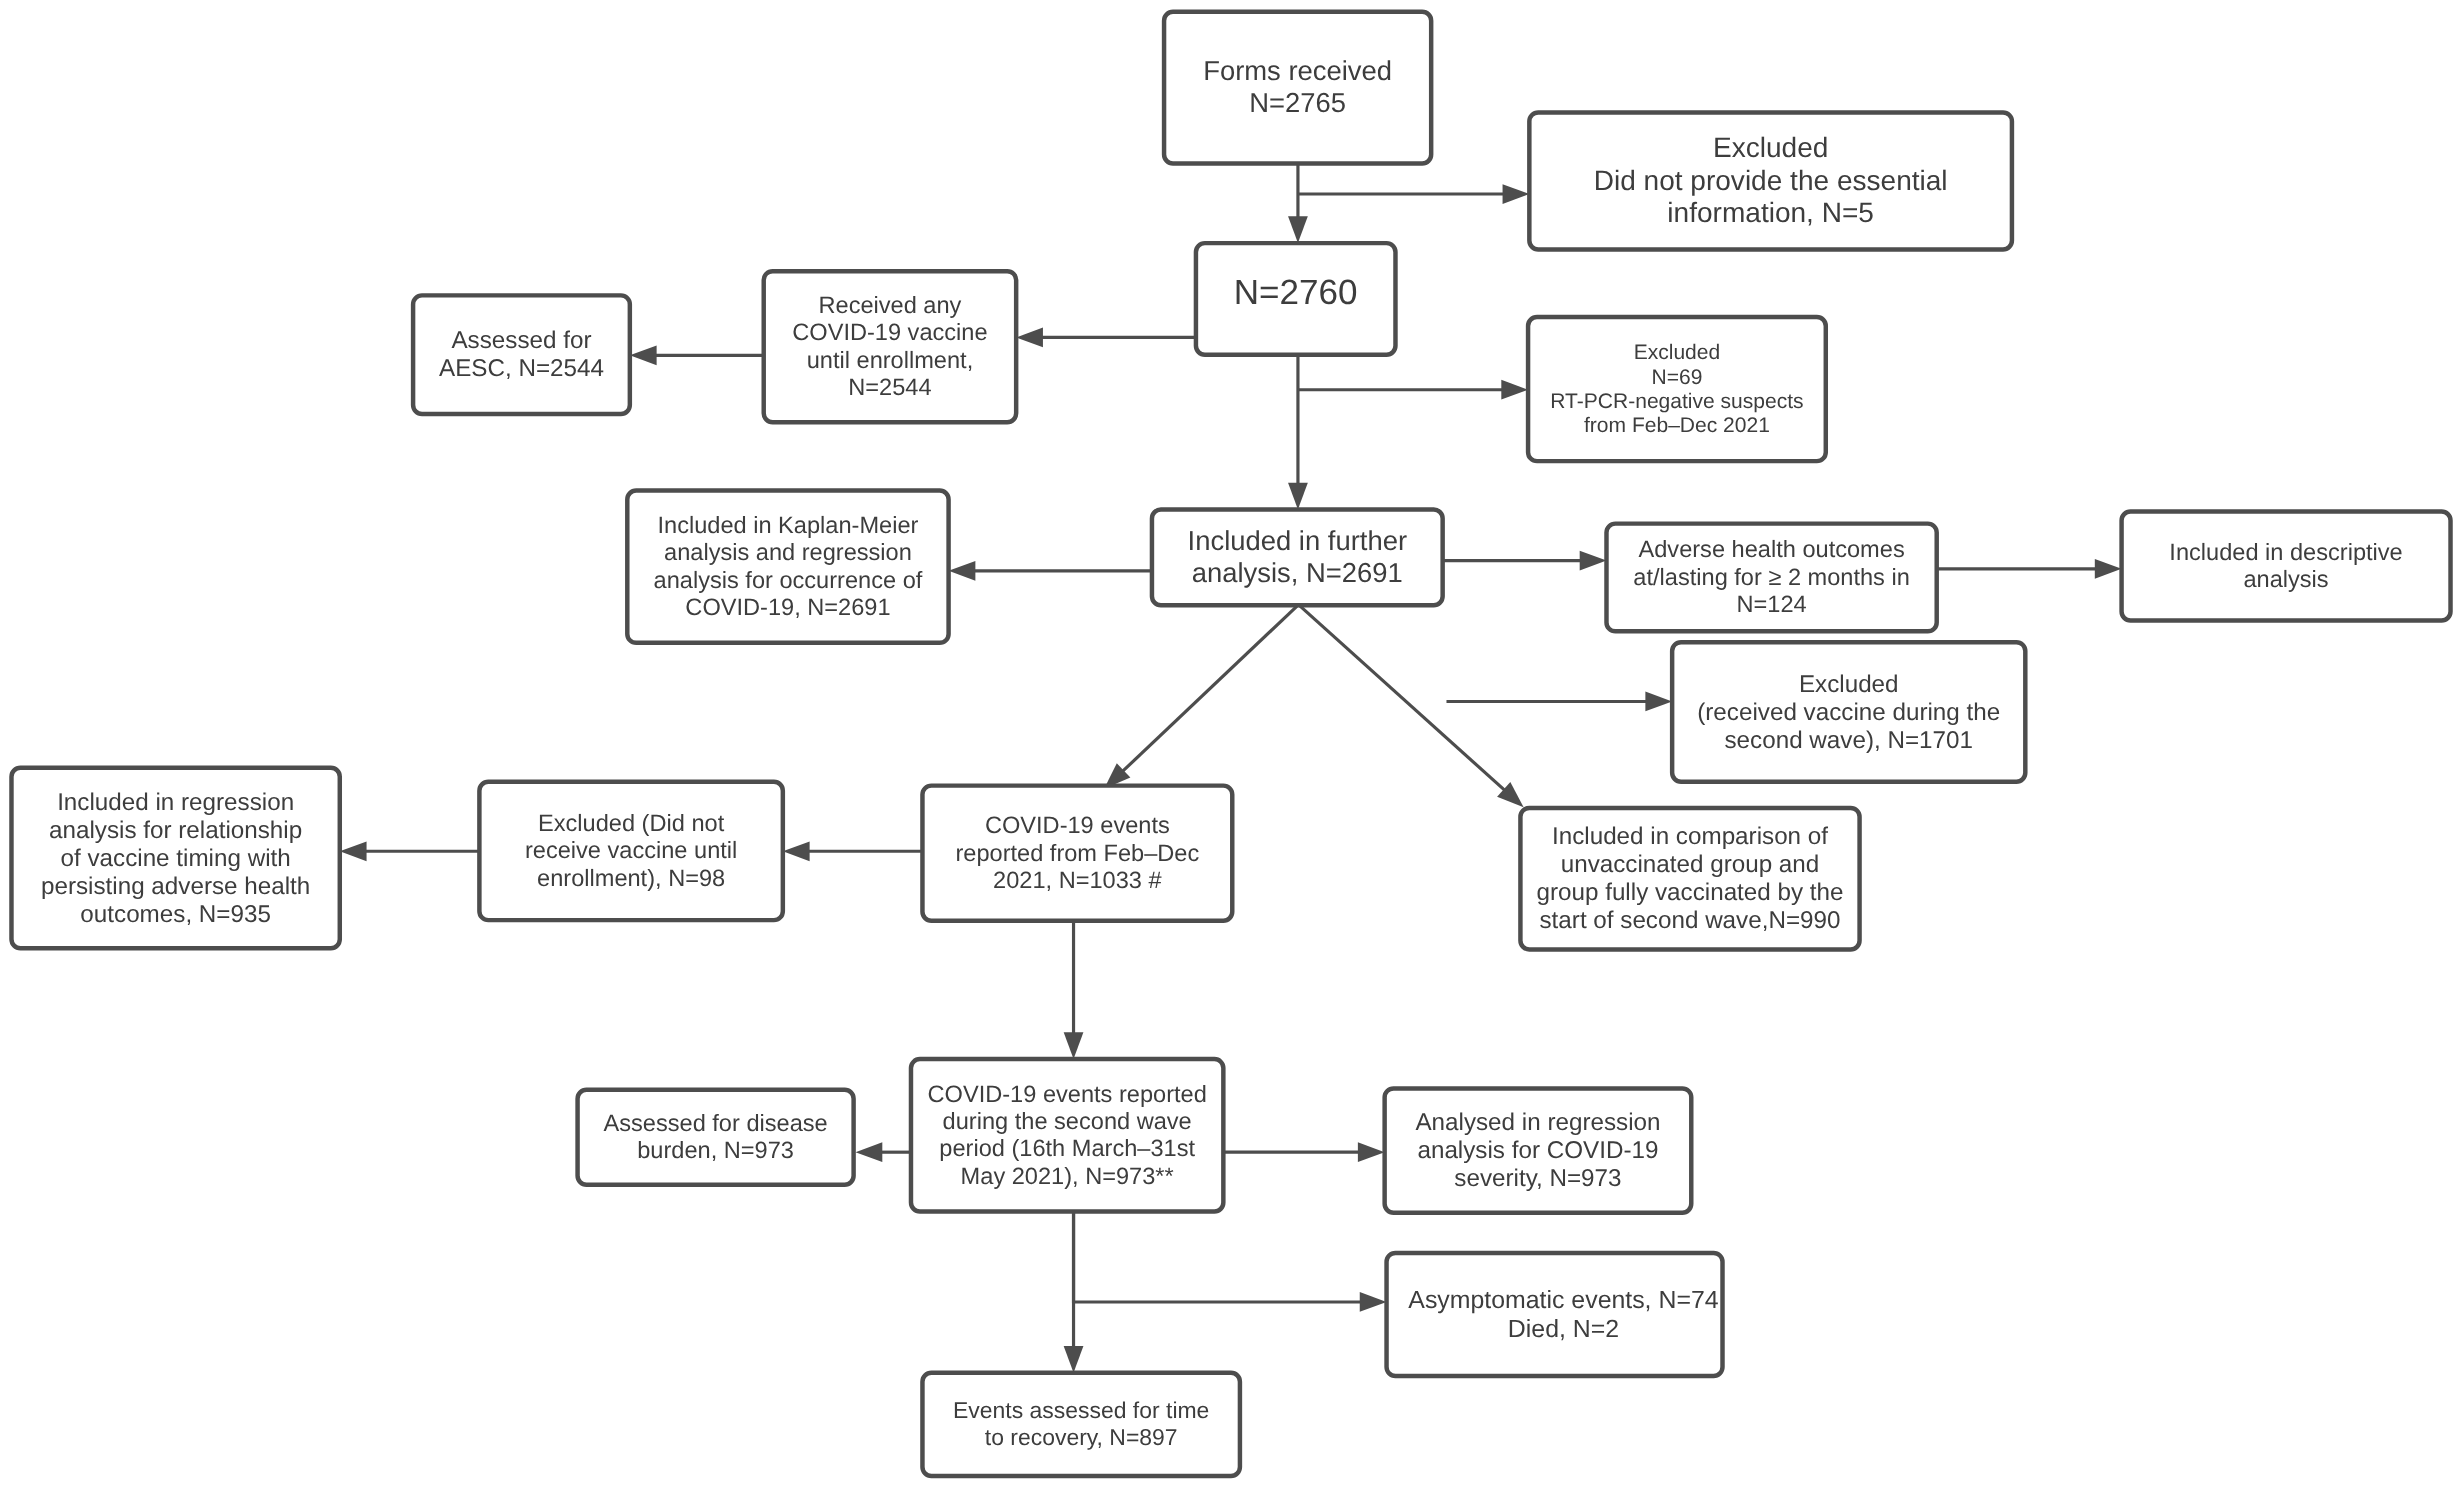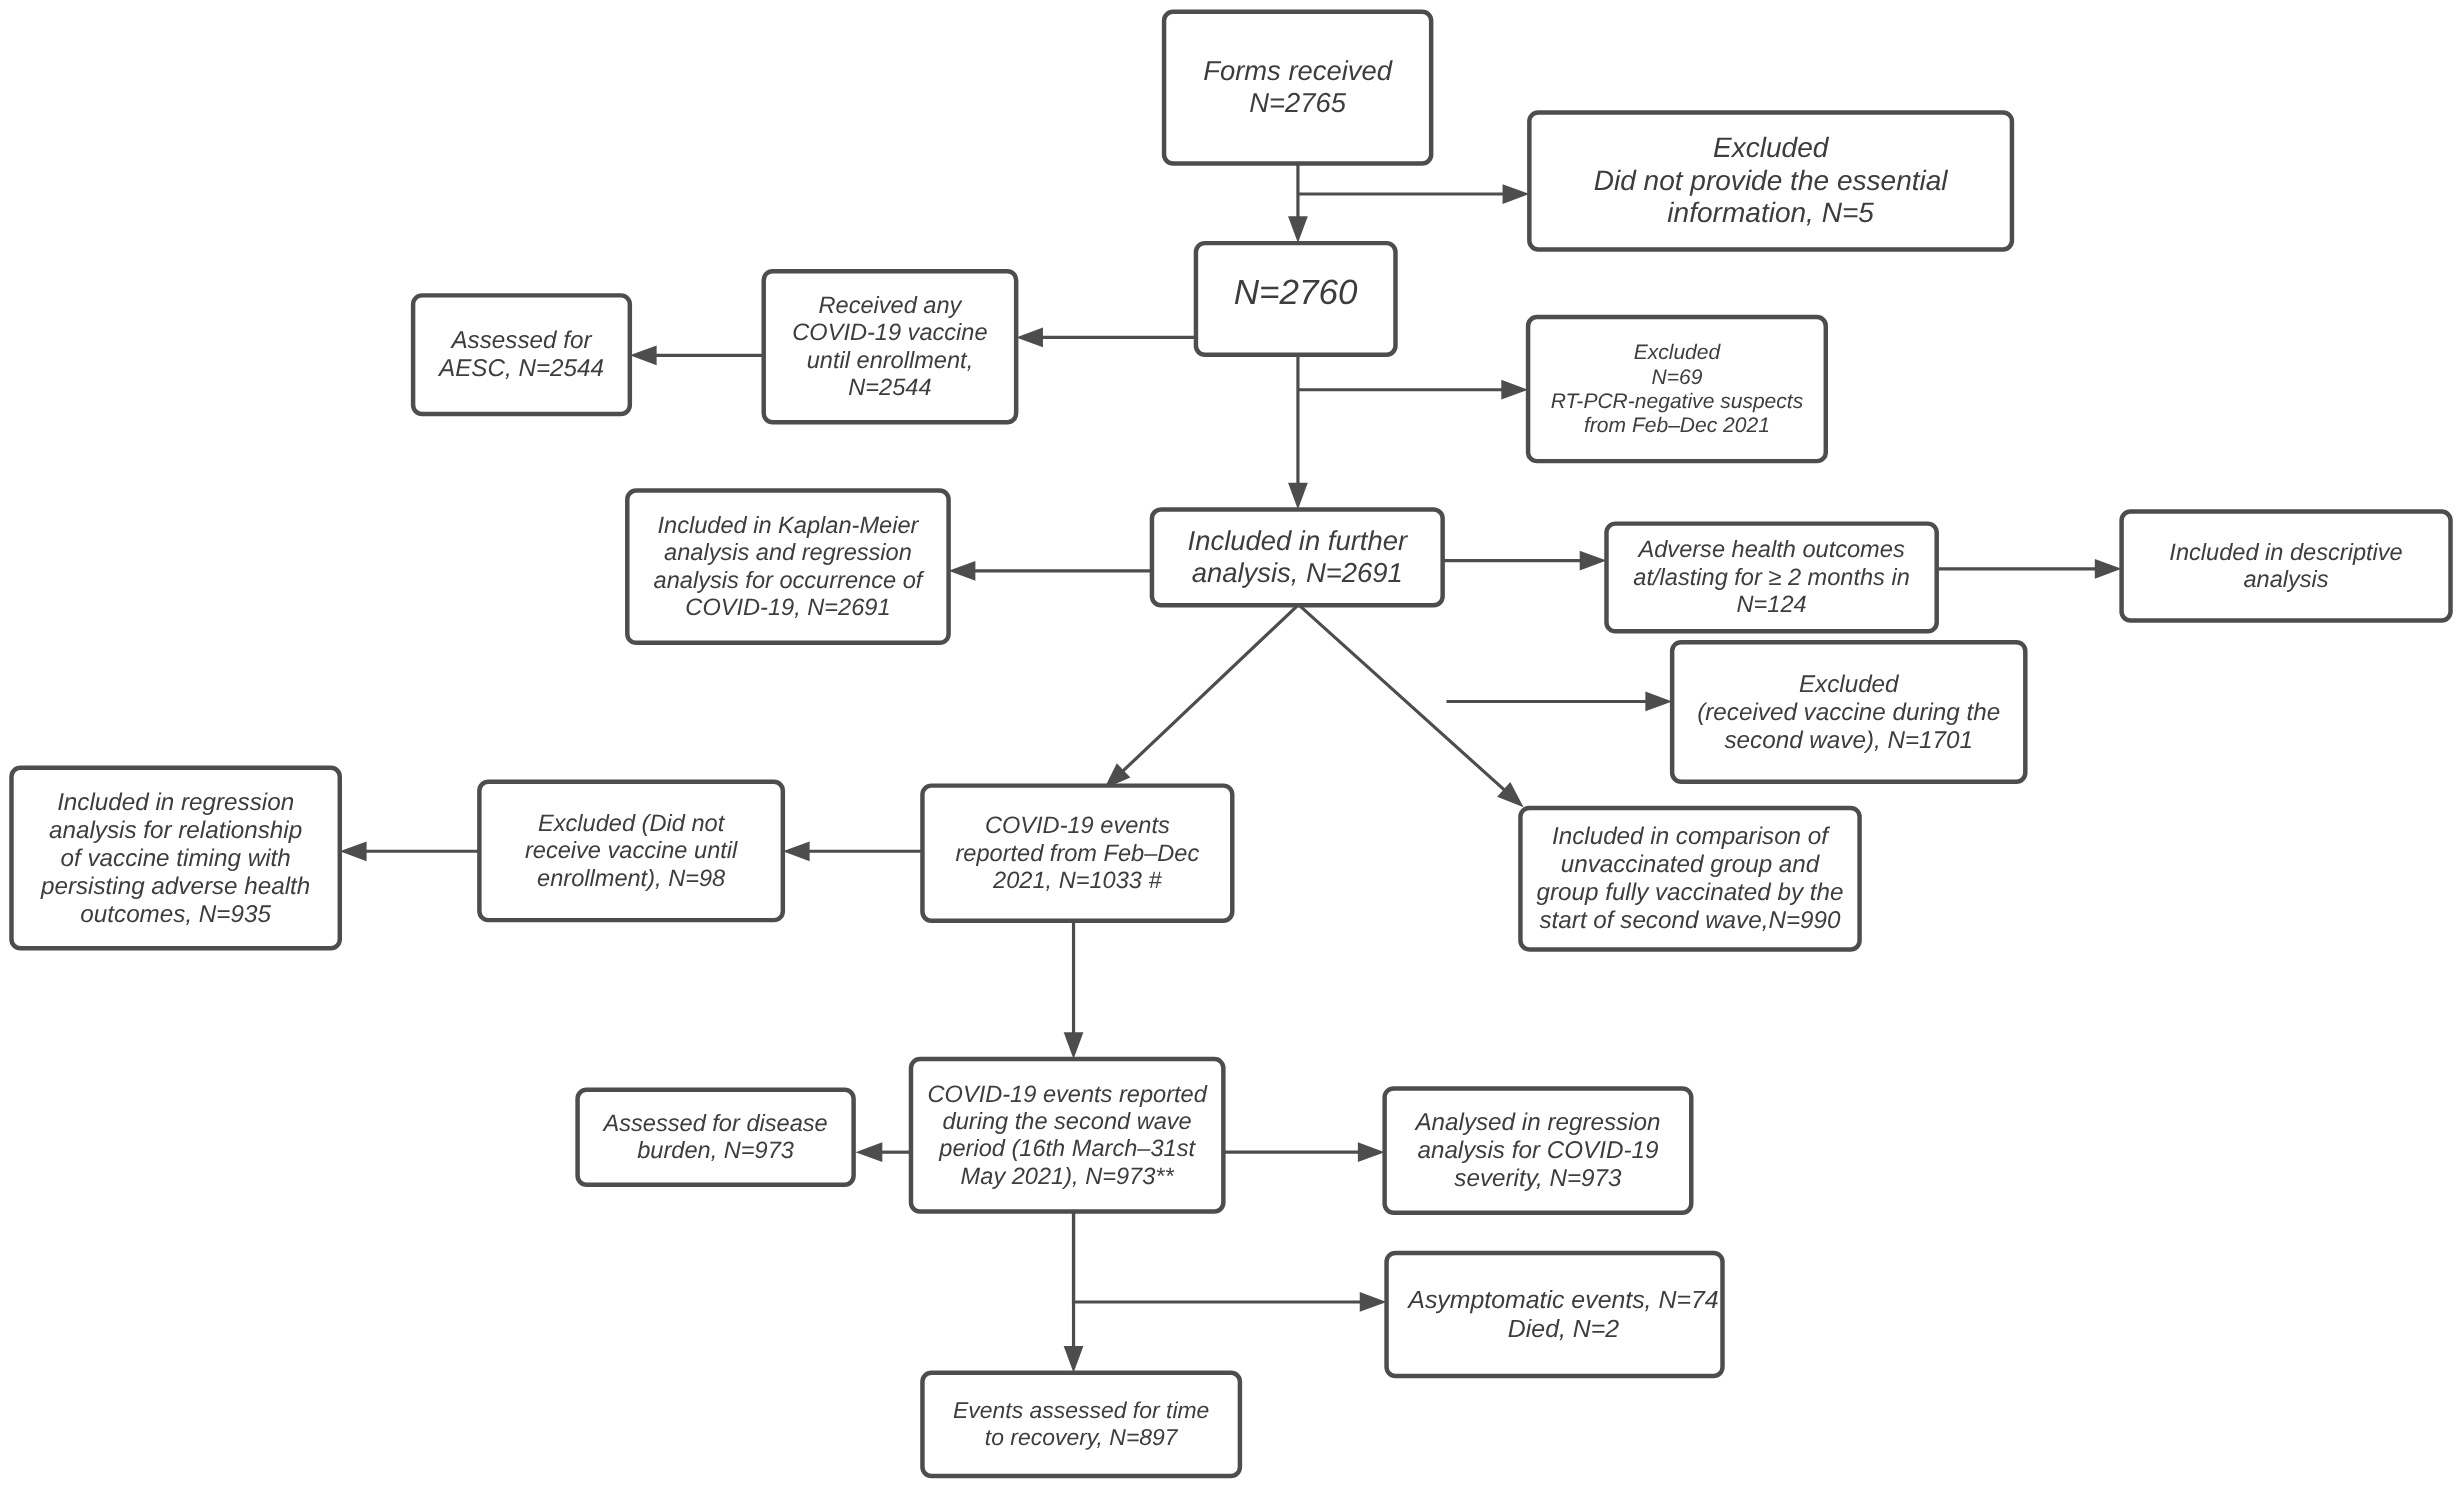--- a/index.html
+++ b/index.html
@@ -1,18 +1,18 @@
 <!DOCTYPE html>
 <html style="font-size:10.2px"><head>
 <meta charset="utf-8">
 <style>
   html,body{margin:0;padding:0;background:#ffffff;}
   body{width:2462px;height:1489px;overflow:hidden;
        font-family:"Liberation Sans",sans-serif;}
-  #stage{position:relative;width:2462px;height:1489px;background:#ffffff;font-style:italic;}
+  #stage{position:relative;width:2462px;height:1489px;background:#ffffff;}
   svg#chart{position:absolute;left:0;top:0;width:2462px;height:1489px;display:block;
             transform:translateZ(0);}
   .node-rect{fill:#ffffff;}
   .edge{fill:none;stroke-linecap:butt;stroke-linejoin:miter;}
   .node-text{font-family:"Liberation Sans",sans-serif;text-anchor:middle;
              -webkit-font-smoothing:antialiased;text-rendering:geometricPrecision;}
 </style>
 </head>
 <body>
 

